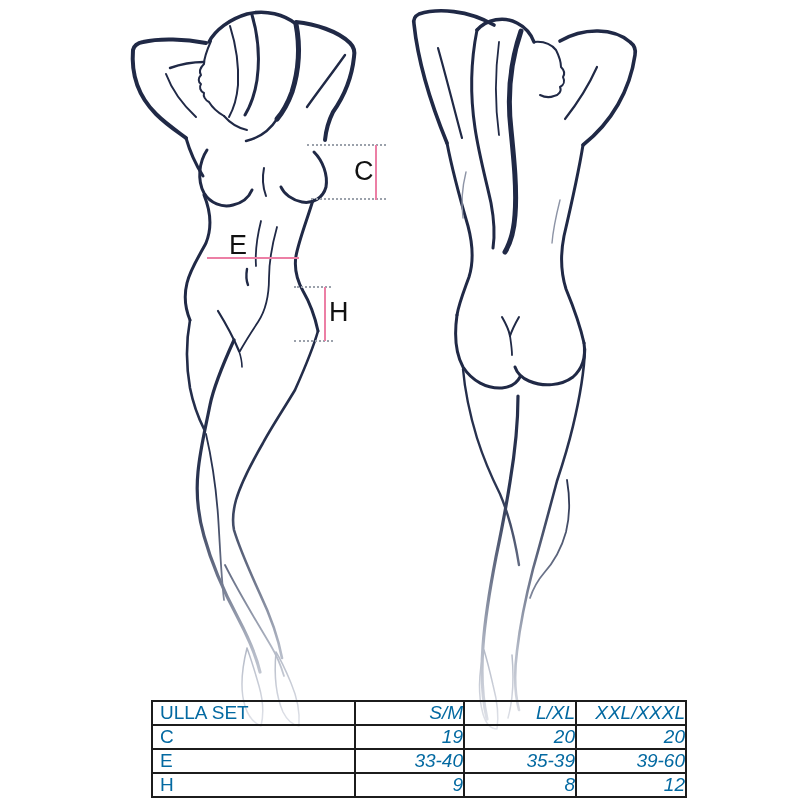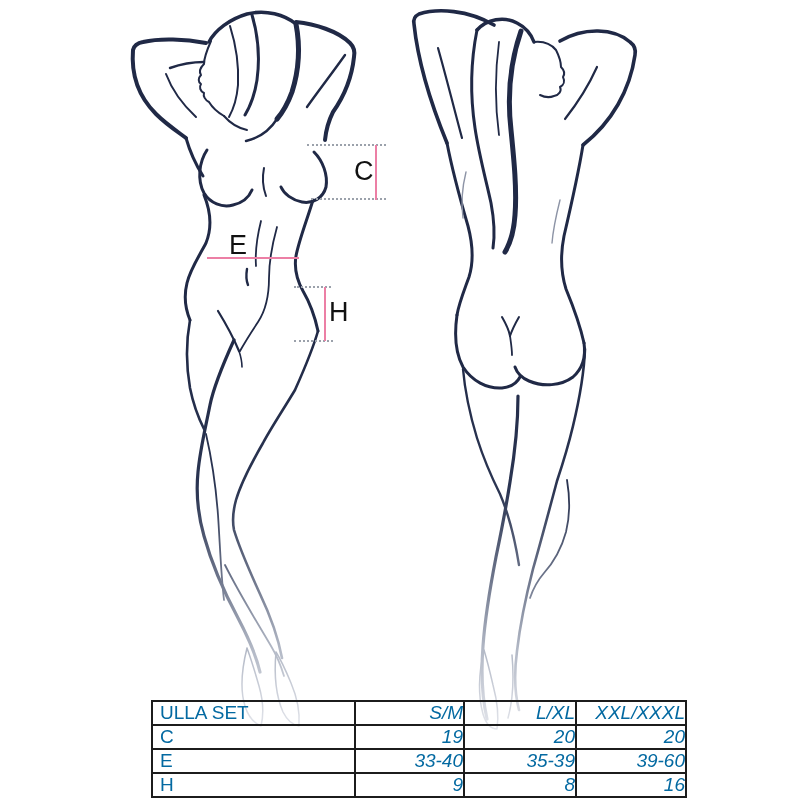--- a/index.html
+++ b/index.html
@@ -197,18 +197,18 @@
       <tr>
         <td class="col-name">E</td>
         <td class="col-val">33-40</td>
         <td class="col-val">35-39</td>
         <td class="col-val">39-60</td>
       </tr>
       <tr>
         <td class="col-name">H</td>
         <td class="col-val">9</td>
         <td class="col-val">8</td>
-        <td class="col-val">16</td>
+        <td class="col-val">12</td>
       </tr>
     </tbody>
   </table>
 
 </div>
 
 </body></html>

